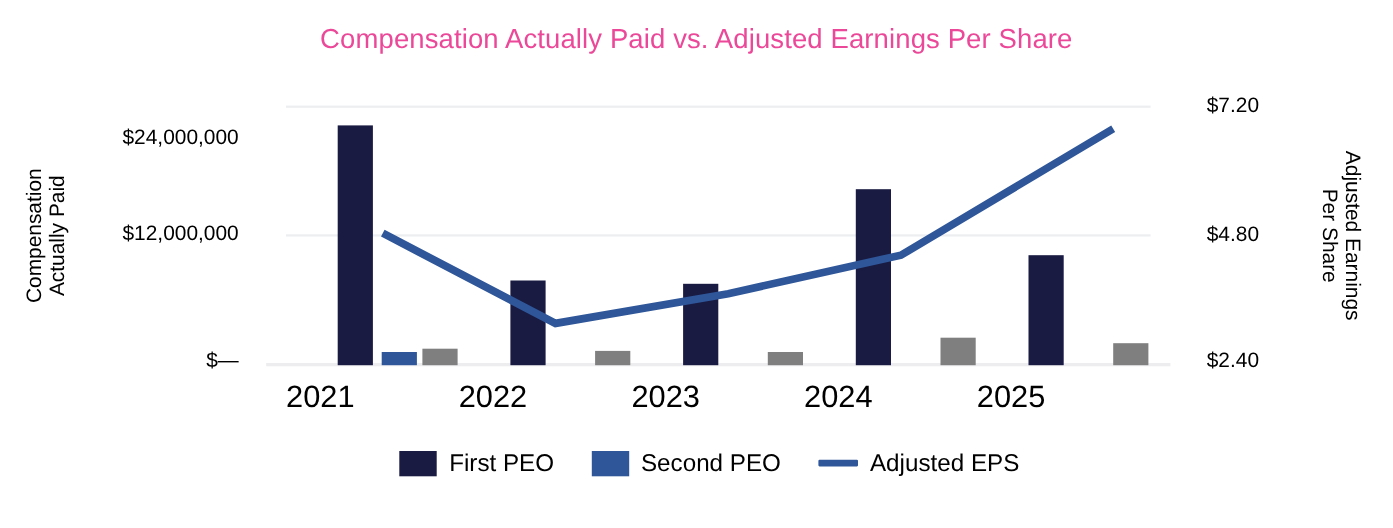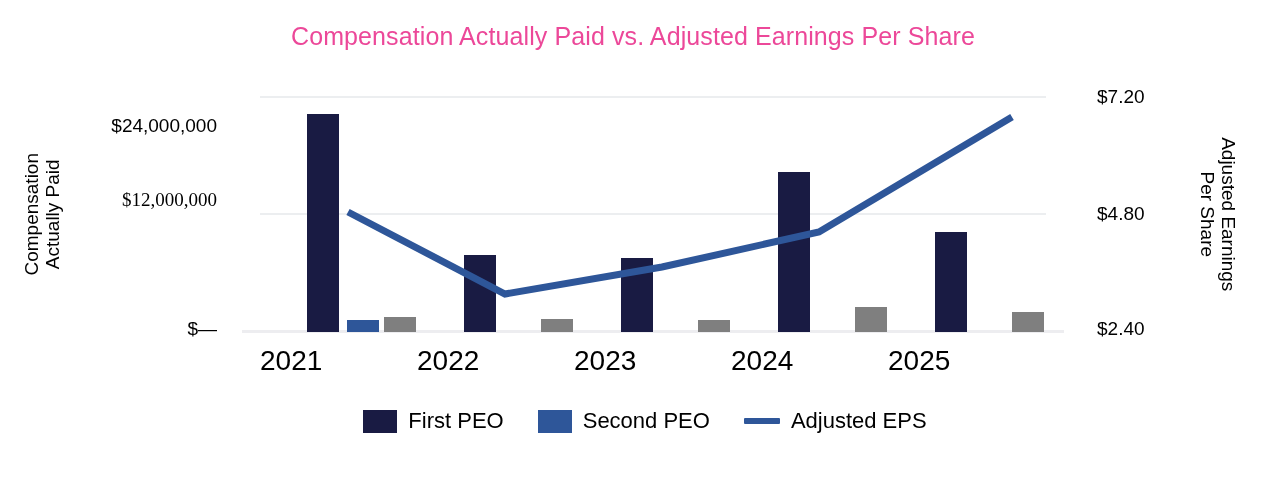--- a/index.html
+++ b/index.html
@@ -84,21 +84,21 @@
   </div>
 
   <div class="ytitle-right">
     <div class="inner">
       <div>Adjusted Earnings</div>
       <div>Per Share</div>
     </div>
   </div>
 
   <div class="ytick left" style="top:86px;margin-top:29px;">$24,000,000</div>
-  <div class="ytick left" style="top:189px;font-family:Liberation Serif, serif;">$12,000,000</div>
+  <div class="ytick left" style="top:202px;">$12,000,000</div>
   <div class="ytick left" style="top:318px;">$—</div>
 
   <div class="ytick right" style="top:86px;">$7.20</div>
   <div class="ytick right" style="top:203px;">$4.80</div>
   <div class="ytick right" style="top:318px;">$2.40</div>
 
   <div class="plot">
     <div class="gridline" style="top:0px;"></div>
     <div class="gridline" style="top:117px;"></div>
     <div class="axisline" style="top:234px;"></div>

